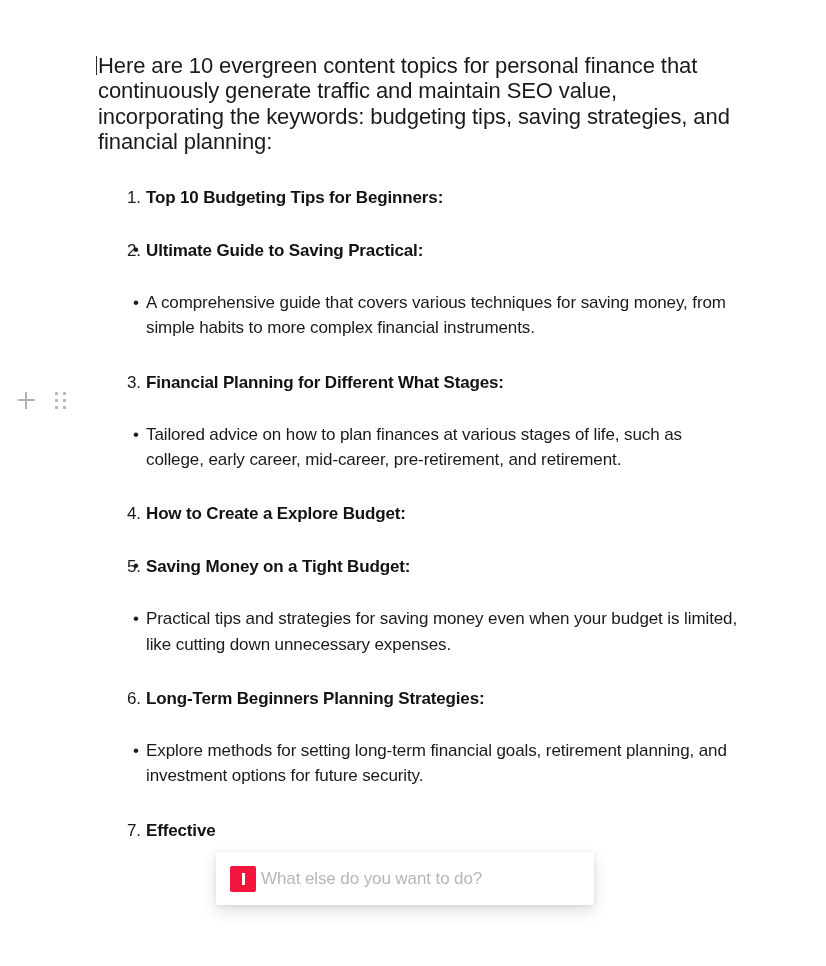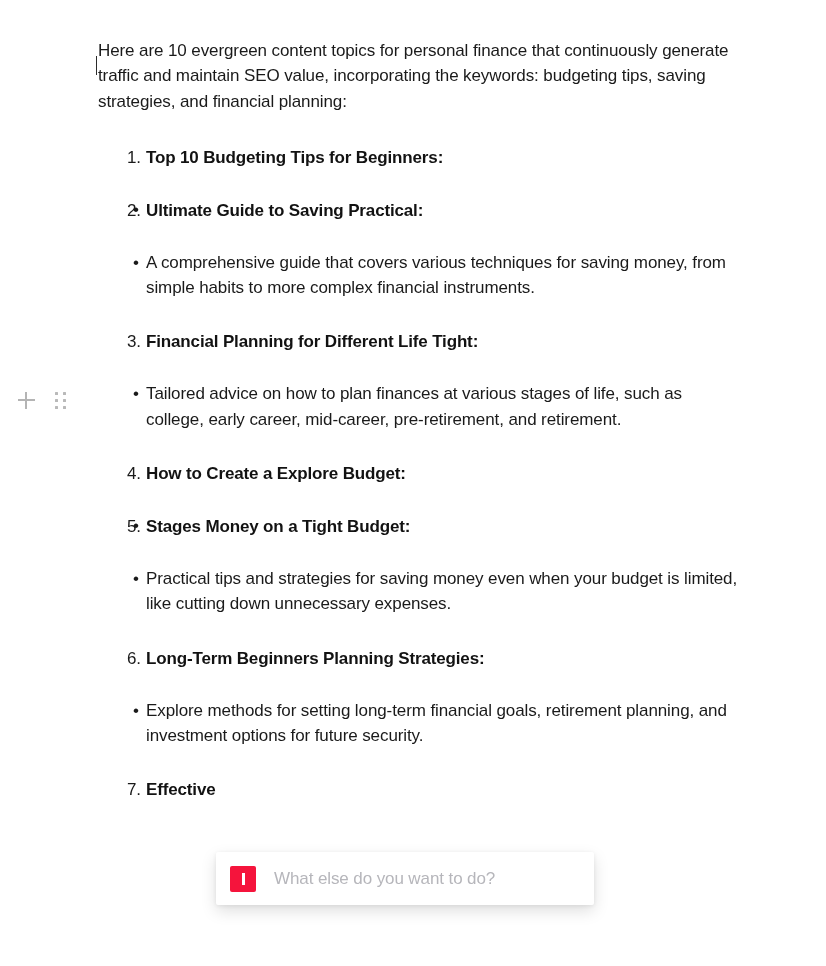--- a/index.html
+++ b/index.html
@@ -75,22 +75,22 @@
   #doc {
     position: absolute;
     left: 98px;
     top: 0;
     width: 640px;
   }
 
   #intro {
     position: relative;
     margin: 0;
-    padding-top: 38px;
-    font-size: 17px;
+    padding-top: 53px;
+    font-size: 22px;
     line-height: 25.3px;
     letter-spacing: -0.1px;
     color: #1a1a1a;
   }
   #intro .caret {
     position: absolute;
     left: -2px;
     top: 56px;
     width: 1px;
     height: 19px;
@@ -177,21 +177,21 @@
   #command-overlay .app-badge span {
     display: block;
     width: 3px;
     height: 12px;
     background: #ffffff;
   }
   #command-input {
     border: none;
     outline: none;
     background: transparent;
-    margin-left: 18px;
+    margin-left: 5px;
     flex: 1 1 auto;
     font-family: "Liberation Sans", sans-serif;
     font-size: 17px;
     letter-spacing: -0.1px;
     color: #2b2b2b;
     padding: 0;
   }
   #command-input::placeholder {
     color: #b6b6bb;
     opacity: 1;
@@ -226,29 +226,29 @@
   <ol id="topic-list">
       <li class="topic-block" data-idx="0">
         <div class="topic-heading"><span class="marker">1.</span><span>Top 10 Budgeting Tips for Beginners:</span></div>
         <div class="topic-detail"><span class="bullet">•</span></div>
       </li>
       <li class="topic-block" data-idx="1">
         <div class="topic-heading"><span class="marker">2.</span><span>Ultimate Guide to Saving Practical:</span></div>
         <div class="topic-detail"><span class="bullet">•</span><span>A comprehensive guide that covers various techniques for saving money, from simple habits to more complex financial instruments.</span></div>
       </li>
       <li class="topic-block" data-idx="2">
-        <div class="topic-heading"><span class="marker">3.</span><span>Financial Planning for Different Life Tight:</span></div>
+        <div class="topic-heading"><span class="marker">3.</span><span>Financial Planning for Different What Stages:</span></div>
         <div class="topic-detail"><span class="bullet">•</span><span>Tailored advice on how to plan finances at various stages of life, such as college, early career, mid-career, pre-retirement, and retirement.</span></div>
       </li>
       <li class="topic-block" data-idx="3">
         <div class="topic-heading"><span class="marker">4.</span><span>How to Create a Explore Budget:</span></div>
         <div class="topic-detail"><span class="bullet">•</span></div>
       </li>
       <li class="topic-block" data-idx="4">
-        <div class="topic-heading"><span class="marker">5.</span><span>Stages Money on a Tight Budget:</span></div>
+        <div class="topic-heading"><span class="marker">5.</span><span>Saving Money on a Tight Budget:</span></div>
         <div class="topic-detail"><span class="bullet">•</span><span>Practical tips and strategies for saving money even when your budget is limited, like cutting down unnecessary expenses.</span></div>
       </li>
       <li class="topic-block" data-idx="5">
         <div class="topic-heading"><span class="marker">6.</span><span>Long-Term Beginners Planning Strategies:</span></div>
         <div class="topic-detail"><span class="bullet">•</span><span>Explore methods for setting long-term financial goals, retirement planning, and investment options for future security.</span></div>
       </li>
       <li class="topic-block" data-idx="6">
         <div class="topic-heading"><span class="marker">7.</span><span>Effective</span></div>
       </li>
     </ol>

